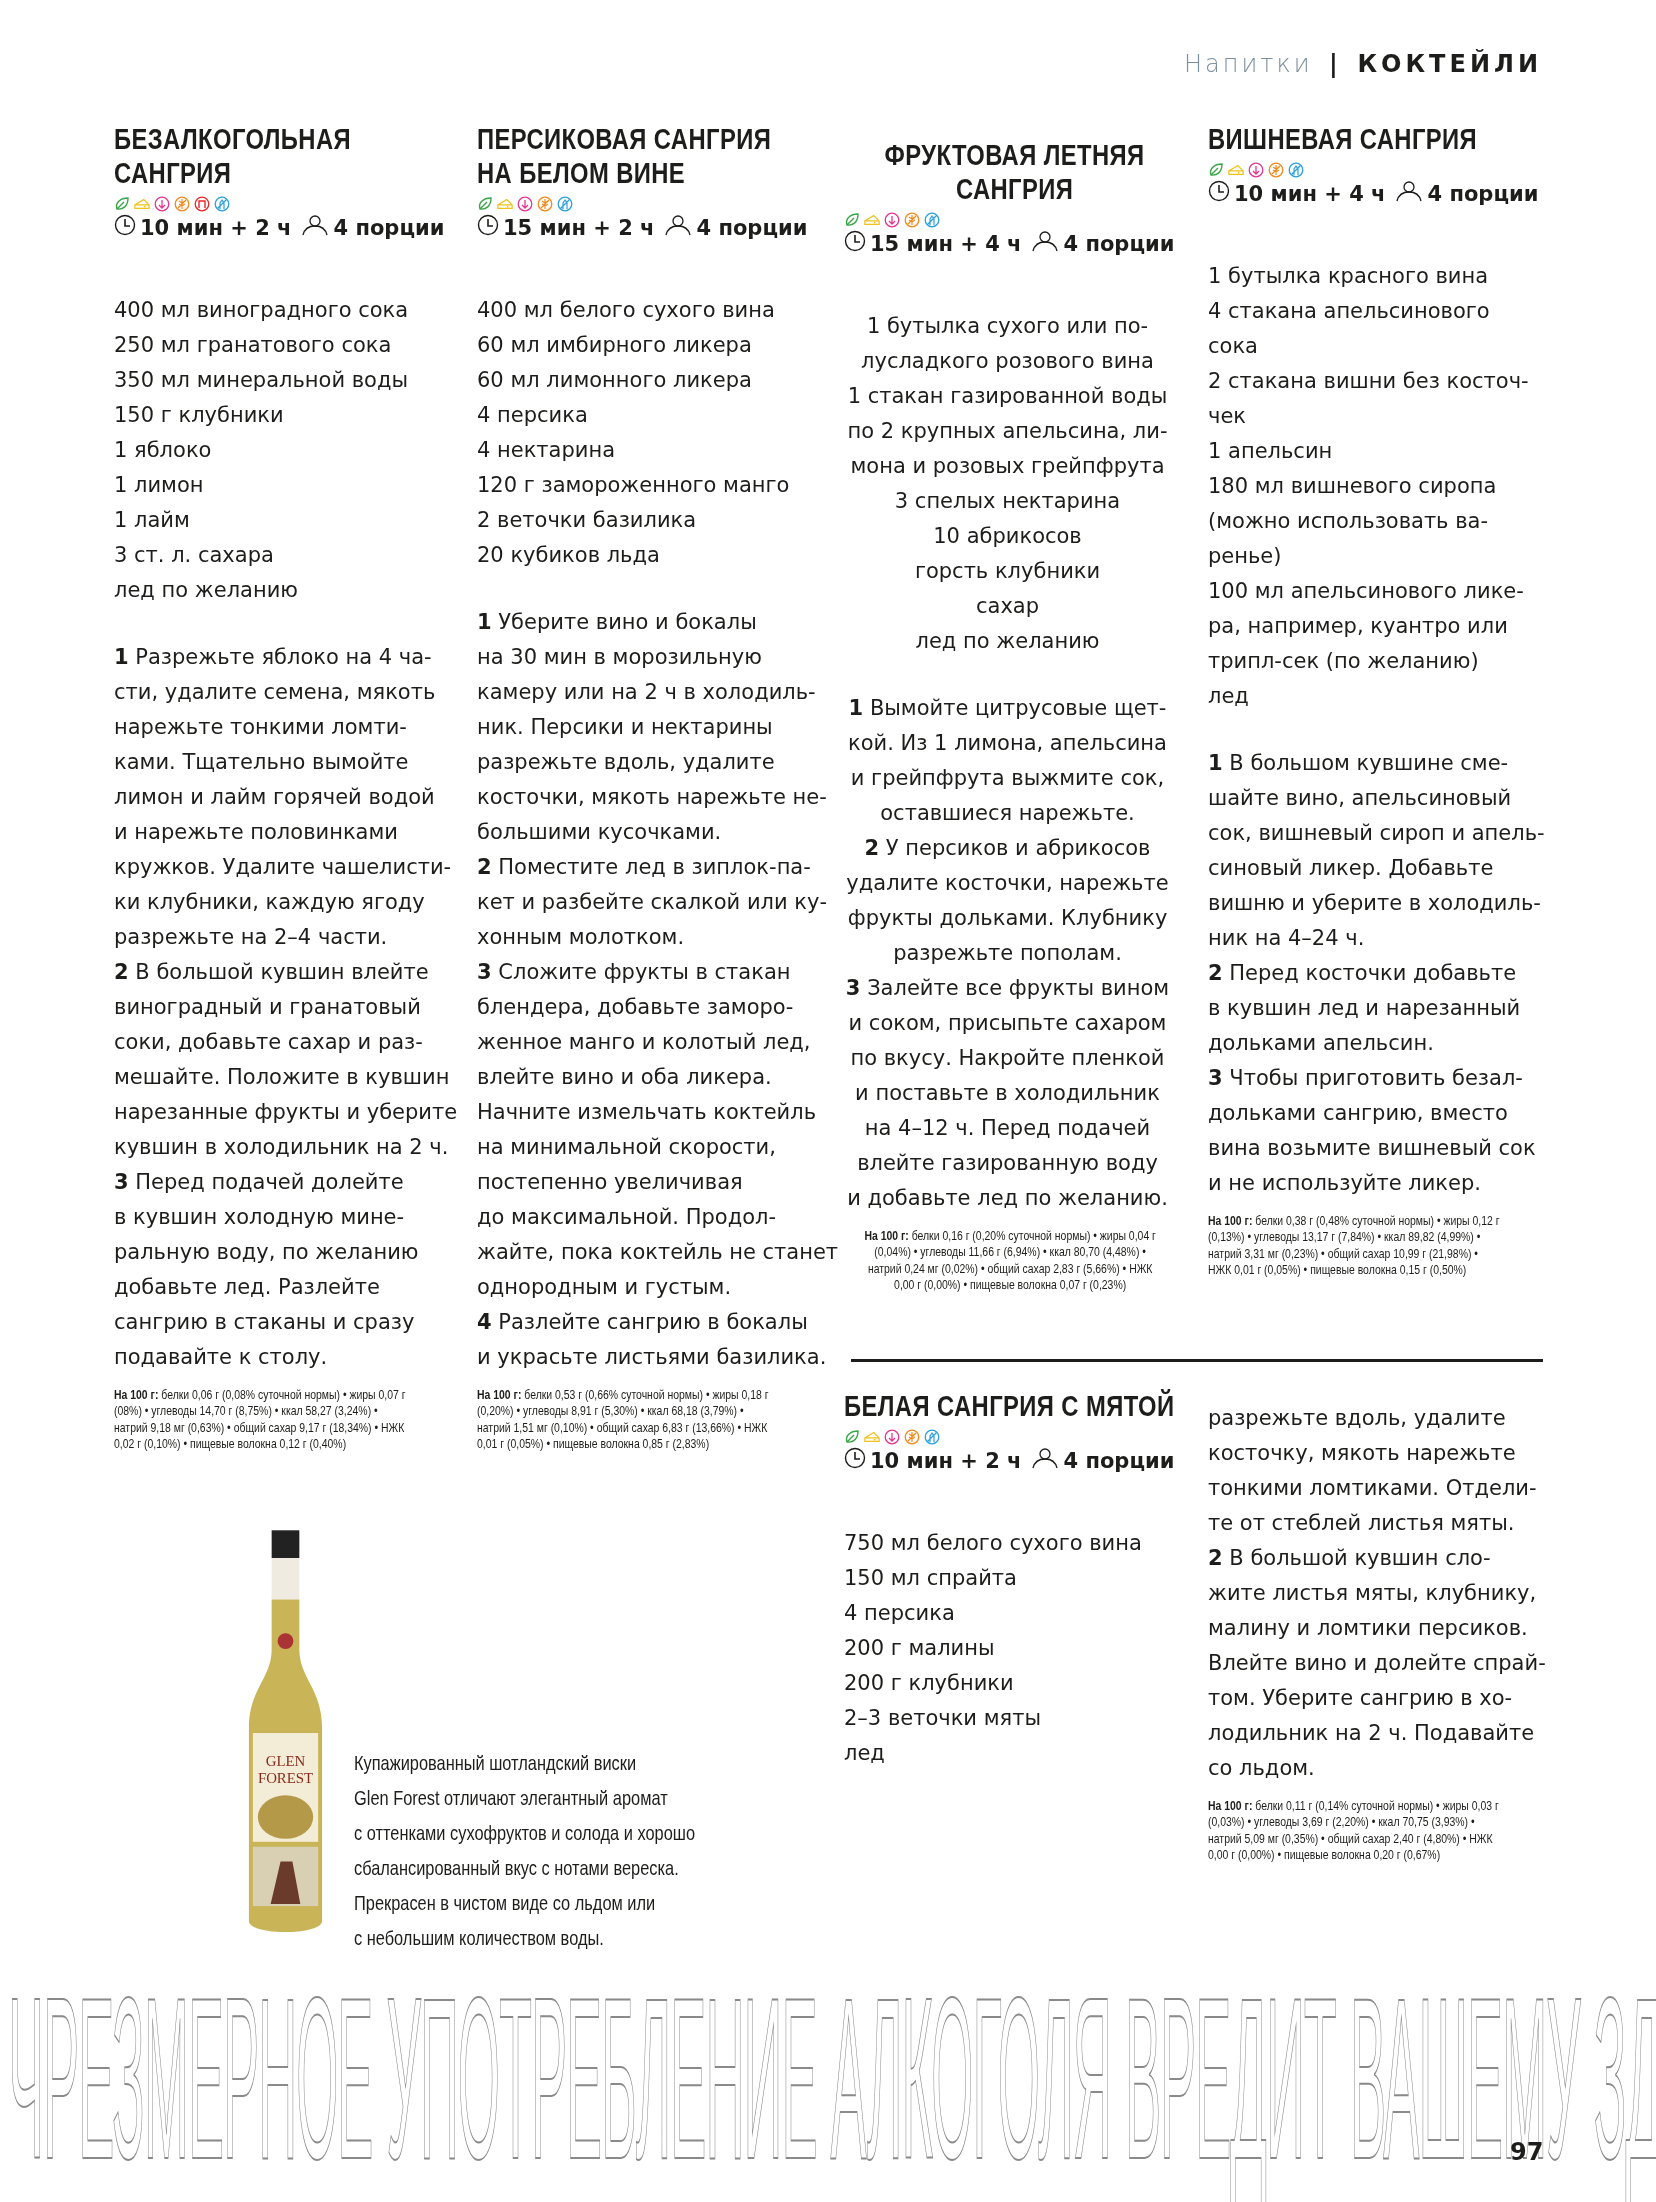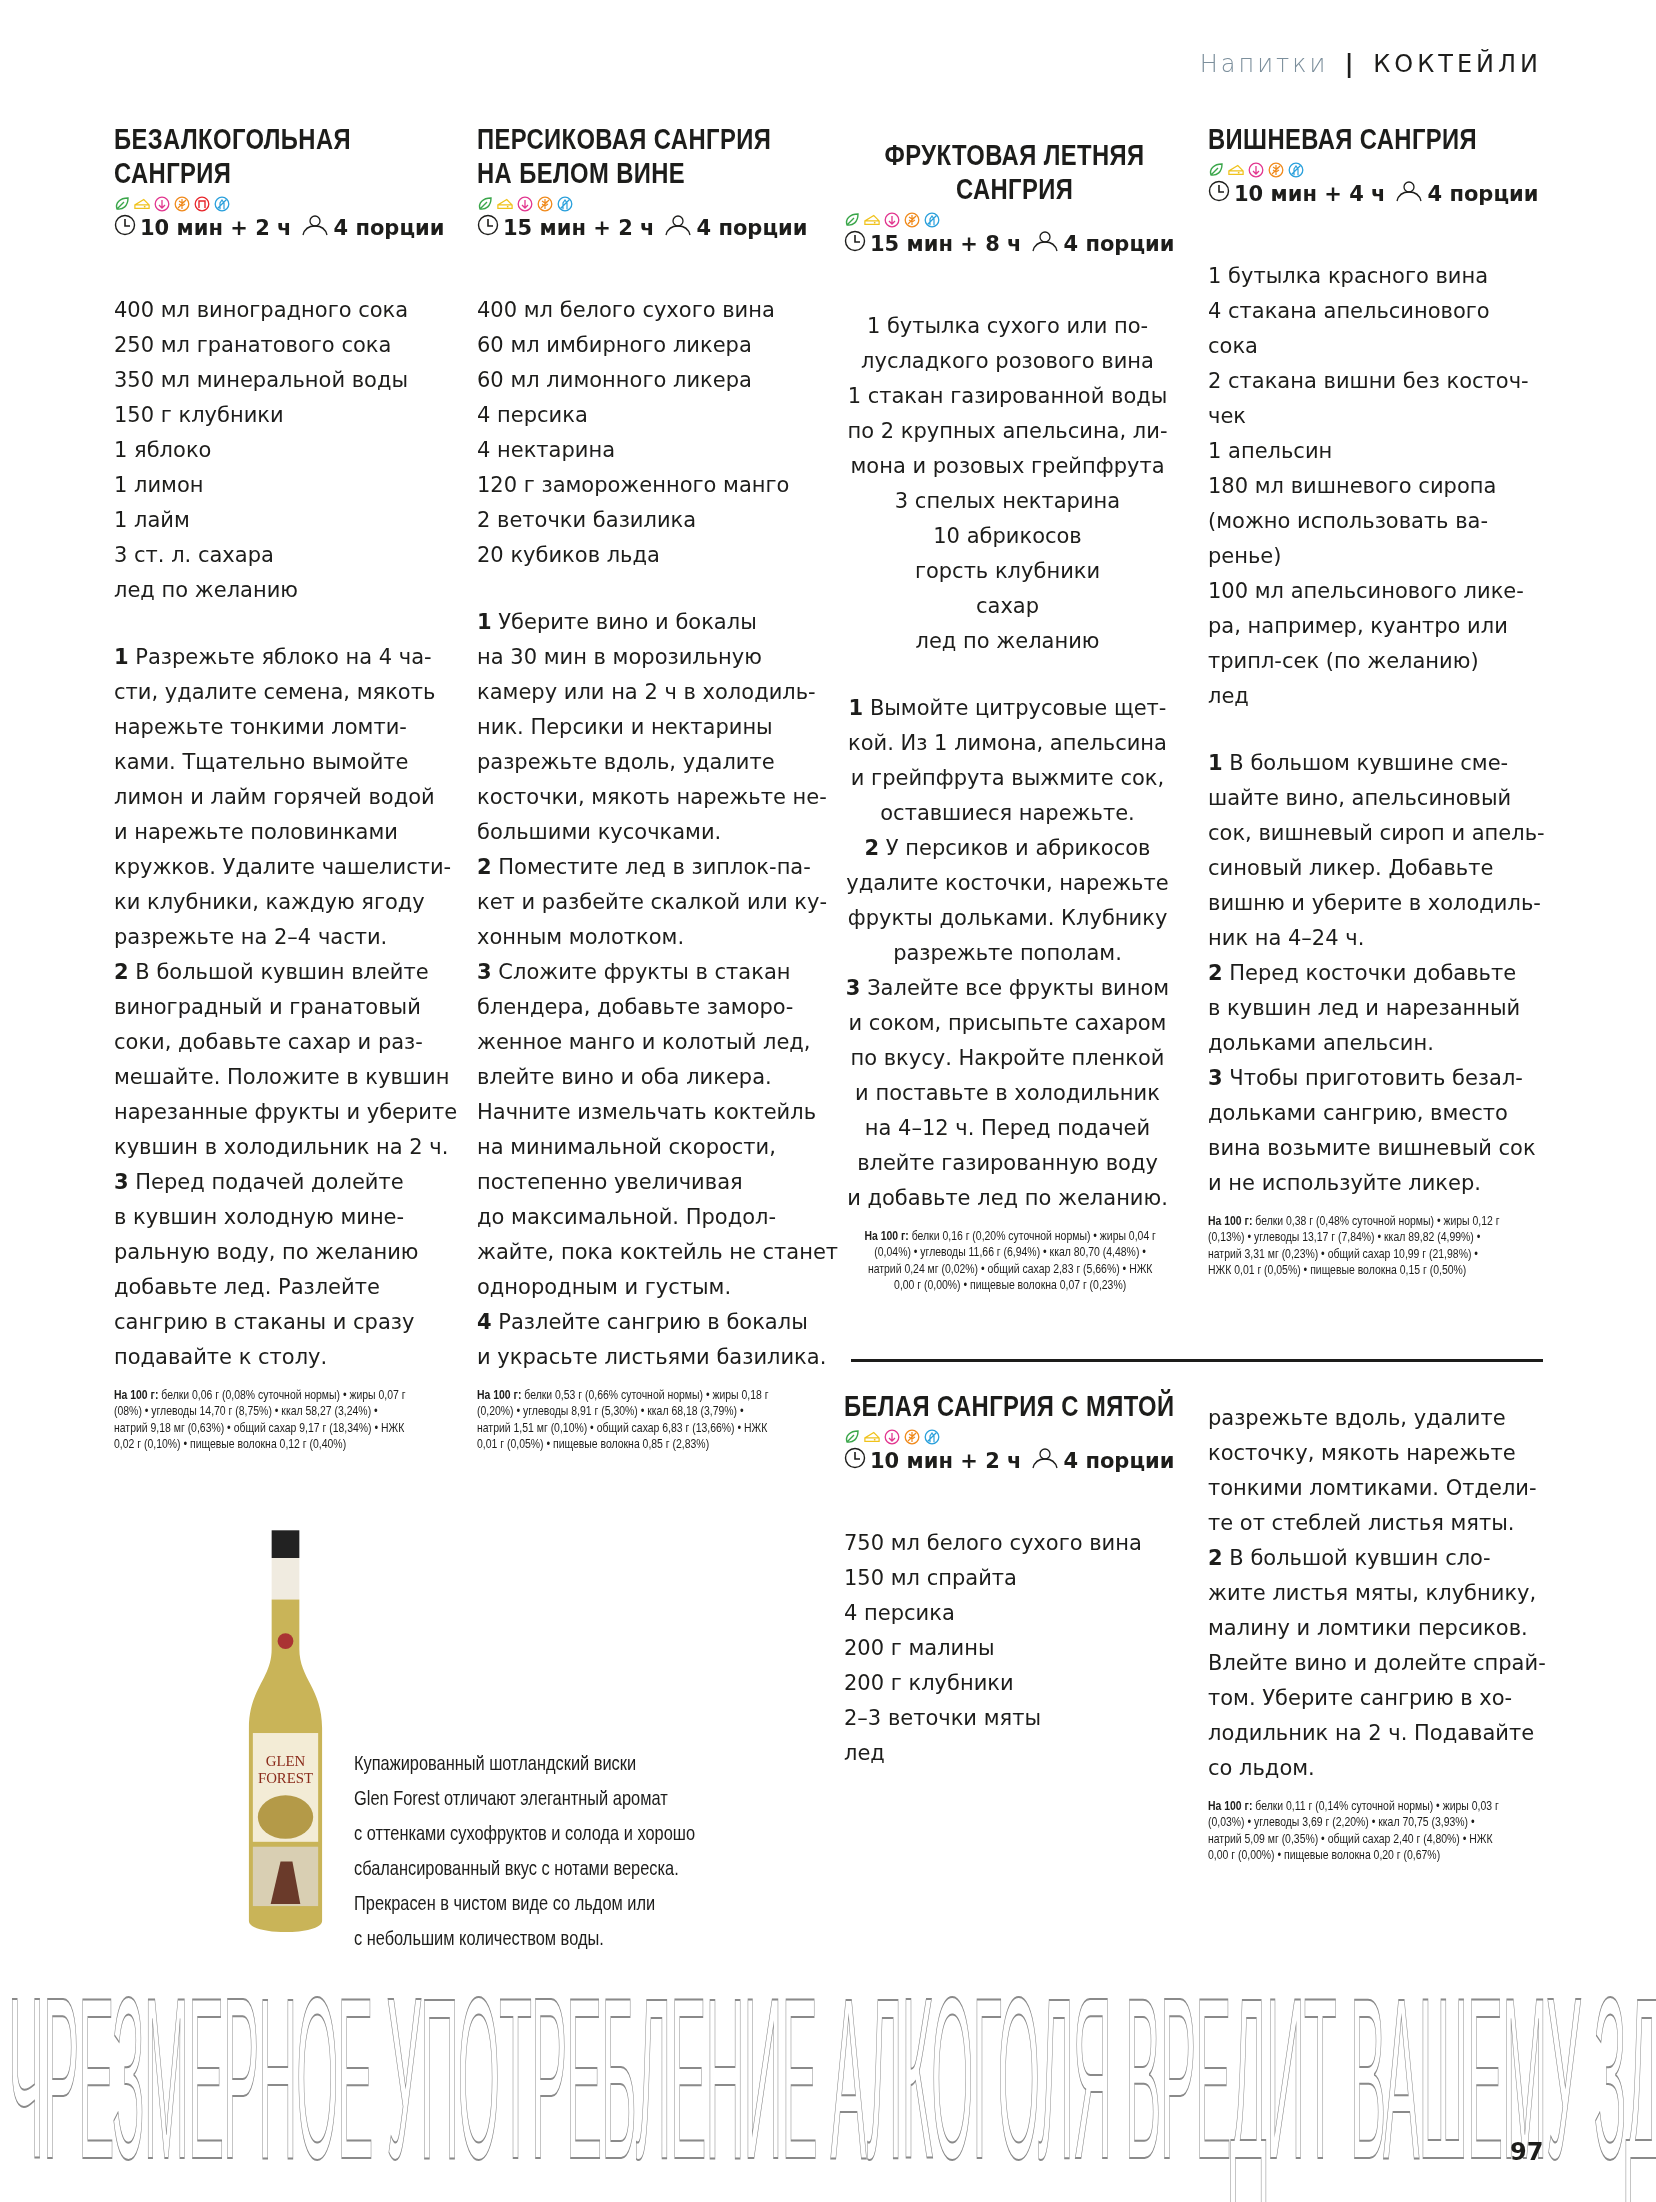--- a/index.html
+++ b/index.html
@@ -1,21 +1,21 @@
 <!DOCTYPE html>
 <html><head>
 <meta charset="utf-8">
 <style>
   html, body { margin:0; padding:0; background:#ffffff; }
   body { width:1656px; height:2203px; position:relative; overflow:hidden;
          font-family:"DejaVu Sans", sans-serif; color:#1d1d1b; }
   .header { position:absolute; top:50px; right:114px; font-size:24px; letter-spacing:3px; white-space:nowrap; }
   .header .sec { color:#7c8f9c; font-family:"DejaVu Sans", sans-serif; font-weight:300; }
   .header .bar { font-weight:bold; margin:0 6px; }
-  .header .cat { font-weight:normal; letter-spacing:4px;text-align:center; }
+  .header .cat { font-weight:bold; letter-spacing:4px;text-align:center; }
 
   .col { position:absolute; width:327px; }
   .title { font-family:"Liberation Sans", sans-serif; font-weight:bold; font-size:29px; line-height:34px;
            letter-spacing:0.5px; transform:scaleX(0.82); transform-origin:left top; width:416px; margin:0; text-transform:uppercase; }
   .icons { display:flex; gap:4px; margin-top:4px; height:20px; align-items:center; }
   .icons span { width:16px; height:16px; display:inline-block; }
   .meta { display:flex; align-items:center; font-weight:bold; font-size:21px; white-space:nowrap; }
   .meta svg { margin-right:4px; }
   .meta .serv { margin-left:10px; }
 
@@ -254,21 +254,21 @@
             <use href="#i-wheat"></use>
           </svg></span>
         <span><svg width="16" height="16" viewBox="0 0 16 16">
             <use href="#i-bottle"></use>
           </svg></span>
       </div>
       <div class="meta">
         <span><svg width="22" height="22" viewBox="0 0 22 22">
             <use href="#i-clock"></use>
           </svg></span>
-        <span>15 мин + 8 ч</span>
+        <span>15 мин + 4 ч</span>
         <span class="serv"><svg width="28" height="22" viewBox="0 0 28 22">
             <use href="#i-person"></use>
           </svg></span>
         <span>4 порции</span>
       </div>
       <div class="ingr">
         <div>1 бутылка сухого или по-</div>
         <div>лусладкого розового вина</div>
         <div>1 стакан газированной воды</div>
         <div>по 2 крупных апельсина, ли-</div>

